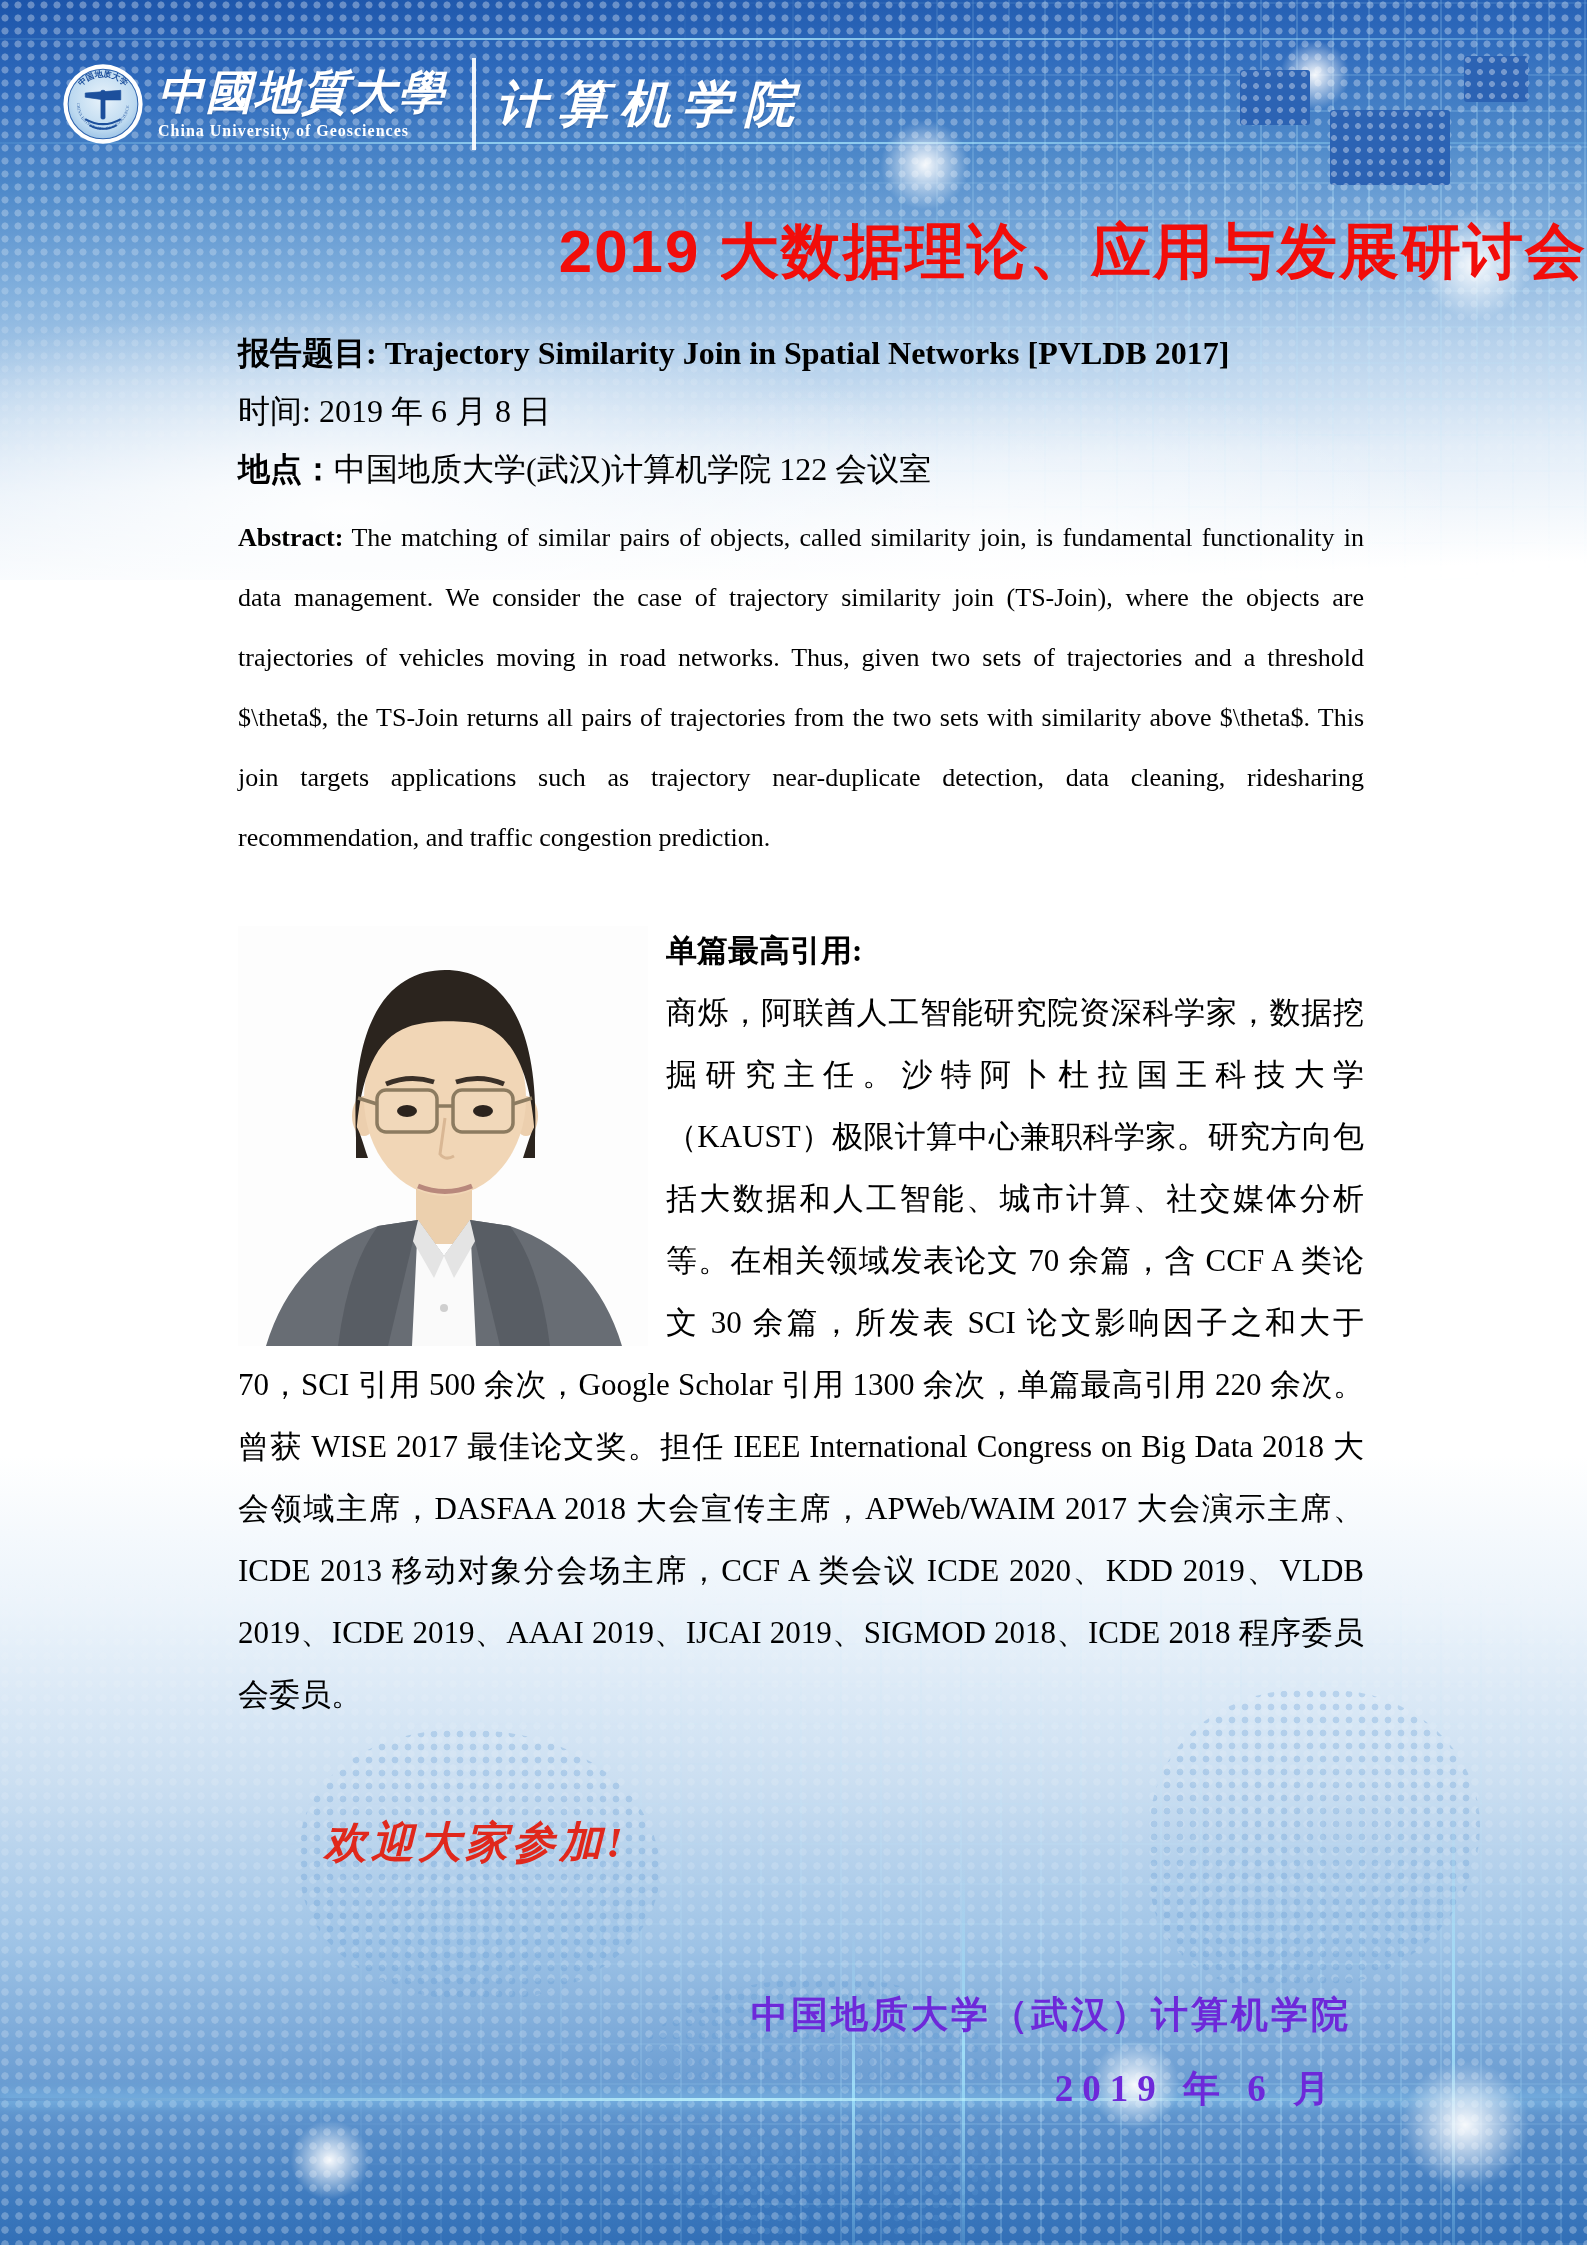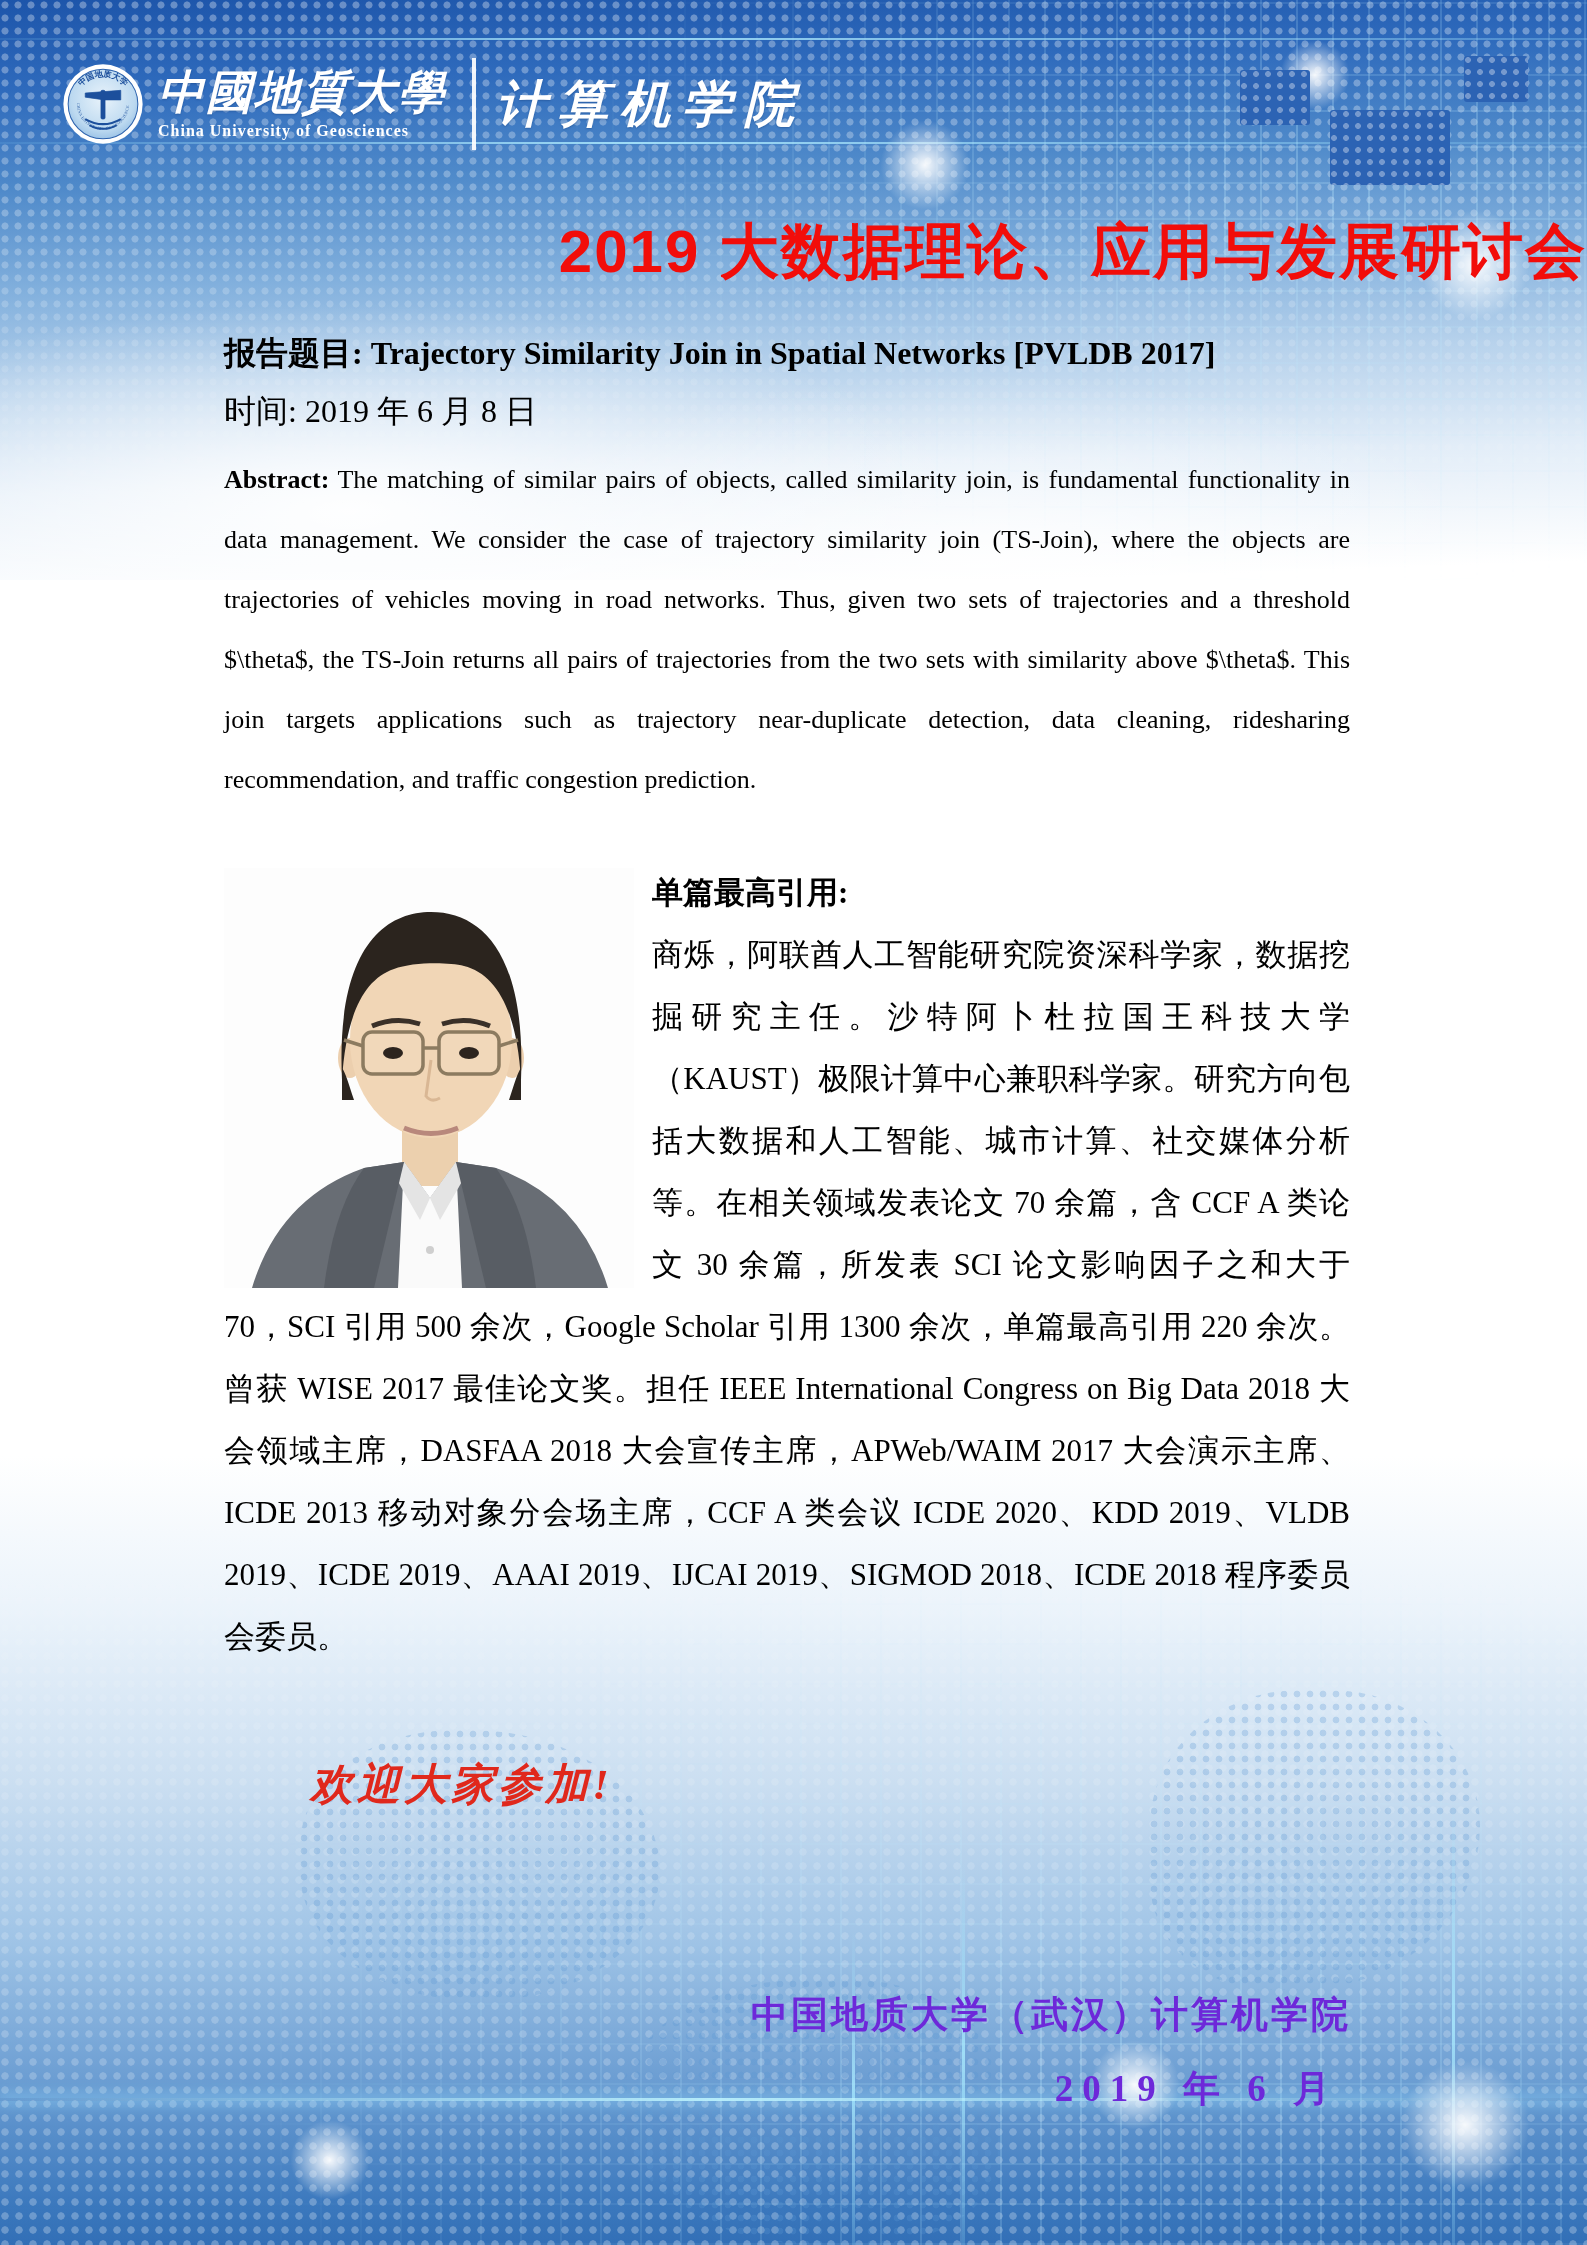--- a/index.html
+++ b/index.html
@@ -82,21 +82,21 @@
   .logo-divider{width:4px;height:92px;background:rgba(255,255,255,.92);margin:0 20px 0 26px;}
   .dept-cn{font-size:50px;font-weight:700;letter-spacing:12px;color:#fff;
     font-family:Liberation Sans, sans-serif;font-style:italic;text-shadow:0 1px 2px rgba(20,60,120,.4);}
 
   
   .title{position:absolute;top:212px;left:0;width:100%;margin:0;text-align:right;z-index:3;
     font-family:"Liberation Sans","DejaVu Sans",sans-serif;
     font-size:60px;font-weight:800;letter-spacing:2px;color:#f20d0a;}
 
   
-  .content{position:absolute;left:224px;top:324px;width:1126px;z-index:3;}
+  .content{position:absolute;left:238px;top:324px;width:1126px;z-index:3;}
   .meta-line{margin:0;font-size:32px;line-height:58px;}
   .b{font-weight:bold;}
   .lbl{margin-right:8px;}
   .abstract{margin:10px 0 0;font-size:26px;line-height:60px;text-align:justify;}
 
   .speaker{margin-top:52px;}
   .photo{float:left;width:410px;height:420px;margin:6px 18px 4px 0;background:#fdfdfd;}
   .photo svg{display:block;width:100%;height:100%;}
   .speaker h3{margin:0;font-size:31px;line-height:62px;font-weight:bold;}
   .bio{margin:0;font-size:31px;line-height:62px;text-align:justify;}
@@ -171,20 +171,21 @@
     <div class="logo-divider"></div>
     <div class="dept-cn">计算机学院</div>
   </header>
 
   <h1 class="title">2019 大数据理论、应用与发展研讨会</h1>
 
   <main class="content">
     <div class="meta">
       <p class="meta-line"><span class="b lbl">报告题目:</span><span class="b">Trajectory Similarity Join in Spatial Networks [PVLDB 2017]</span></p>
       <p class="meta-line"><span class="lbl">时间:</span><span>2019 年 6 月 8 日</span></p>
+      <p class="meta-line"><span class="b">地点：</span><span>中国地质大学(武汉)计算机学院 122 会议室</span></p>
     </div>
 
     <p class="abstract"><span class="b lbl">Abstract:</span><span>The matching of similar pairs of objects, called similarity join, is fundamental functionality in data management. We consider the case of trajectory similarity join (TS-Join), where the objects are trajectories of vehicles moving in road networks. Thus, given two sets of trajectories and a threshold $\theta$, the TS-Join returns all pairs of trajectories from the two sets with similarity above $\theta$. This join targets applications such as trajectory near-duplicate detection, data cleaning, ridesharing recommendation, and traffic congestion prediction.</span></p>
 
     <section class="speaker">
       <div class="photo">
         <svg viewBox="0 0 410 420">
           <rect width="410" height="420" fill="#fdfdfd"></rect>
 
           <rect x="178" y="248" width="56" height="70" fill="#ecd0ae"></rect>

